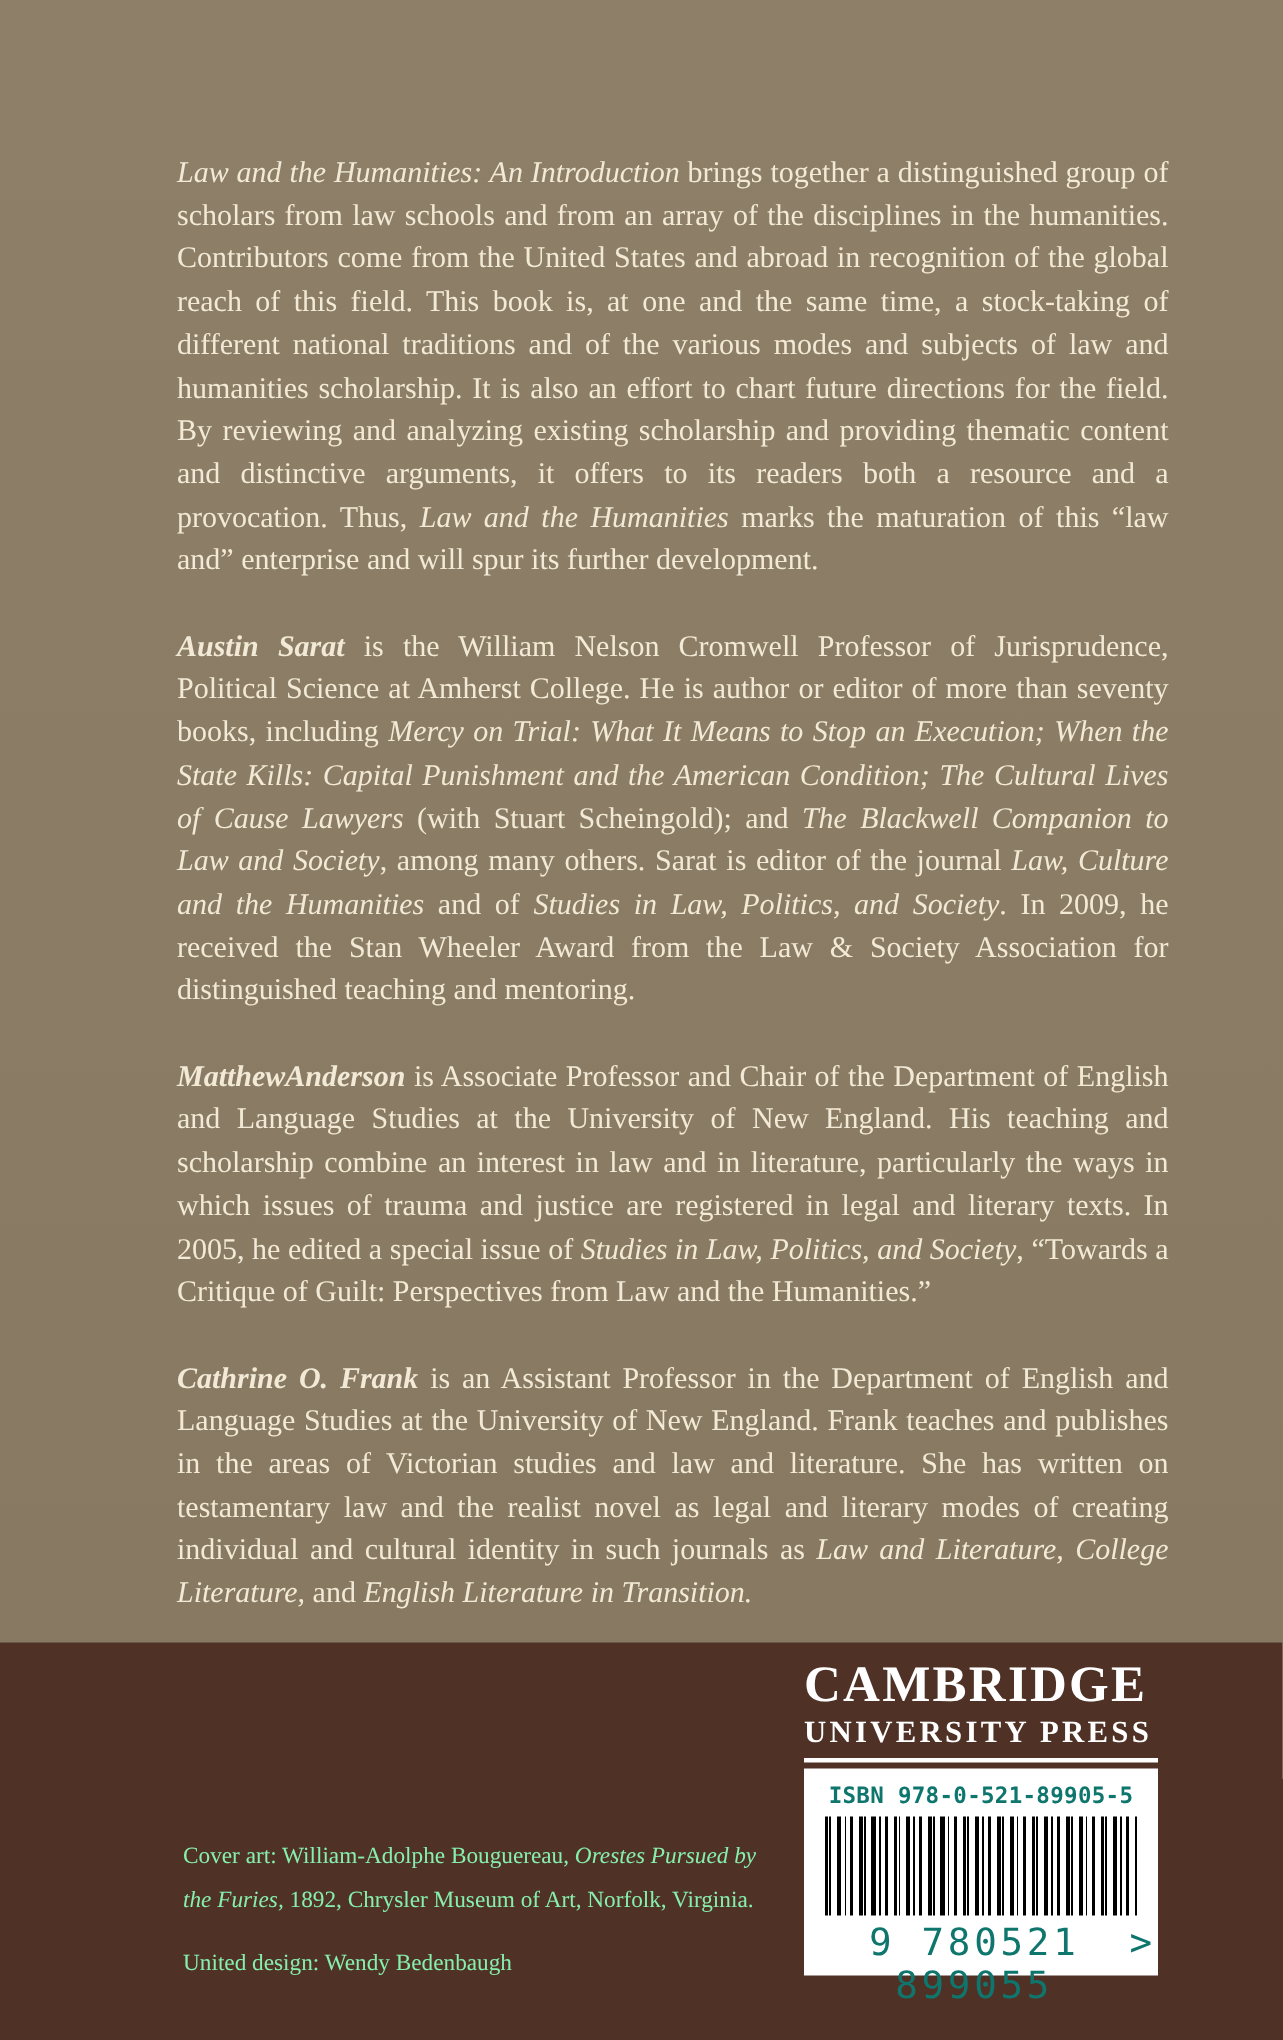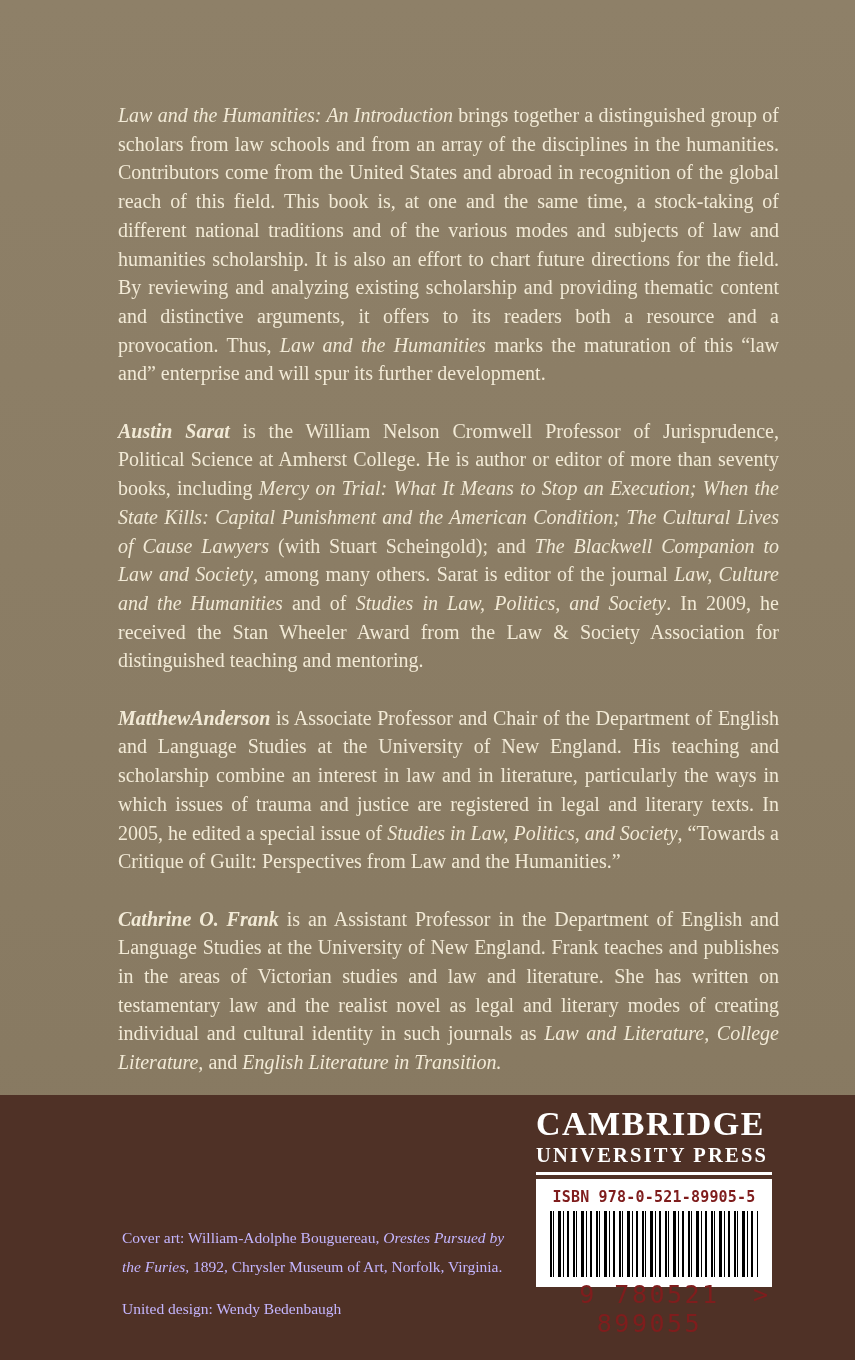--- a/index.html
+++ b/index.html
@@ -37,21 +37,21 @@
     top: 1095px;
     width: 855px;
     height: 265px;
     background: #4f3126;
   }
   .credits {
     position: absolute;
     left: 122px;
     top: 128px;
     width: 390px;
-    color: #c4b5fd;
+    color: #86efac;
     font-size: 15.5px;
     line-height: 29px;
   }
   .credit-line { margin: 0; }
   .cover-design { margin-top: 13px; }
 
   .publisher {
     position: absolute;
     right: 83px;
     top: 11px;
@@ -82,22 +82,22 @@
     margin-top: 3px;
   }
   .pub-rule {
     height: 3px;
     background: #ffffff;
     margin-top: 5px;
   }
   .barcode-box {
     margin-top: 4px;
     background: #ffffff;
-    color: #7f1d1d;
-    height: 108px;
+    color: #0f766e;
+    height: 138px;
     box-sizing: border-box;
     padding-top: 9px;
     text-align: center;
   }
   .isbn-label {
     font-family: "DejaVu Sans Mono", monospace;
     font-weight: 700;
     font-size: 15px;
     letter-spacing: 0.2px;
   }

